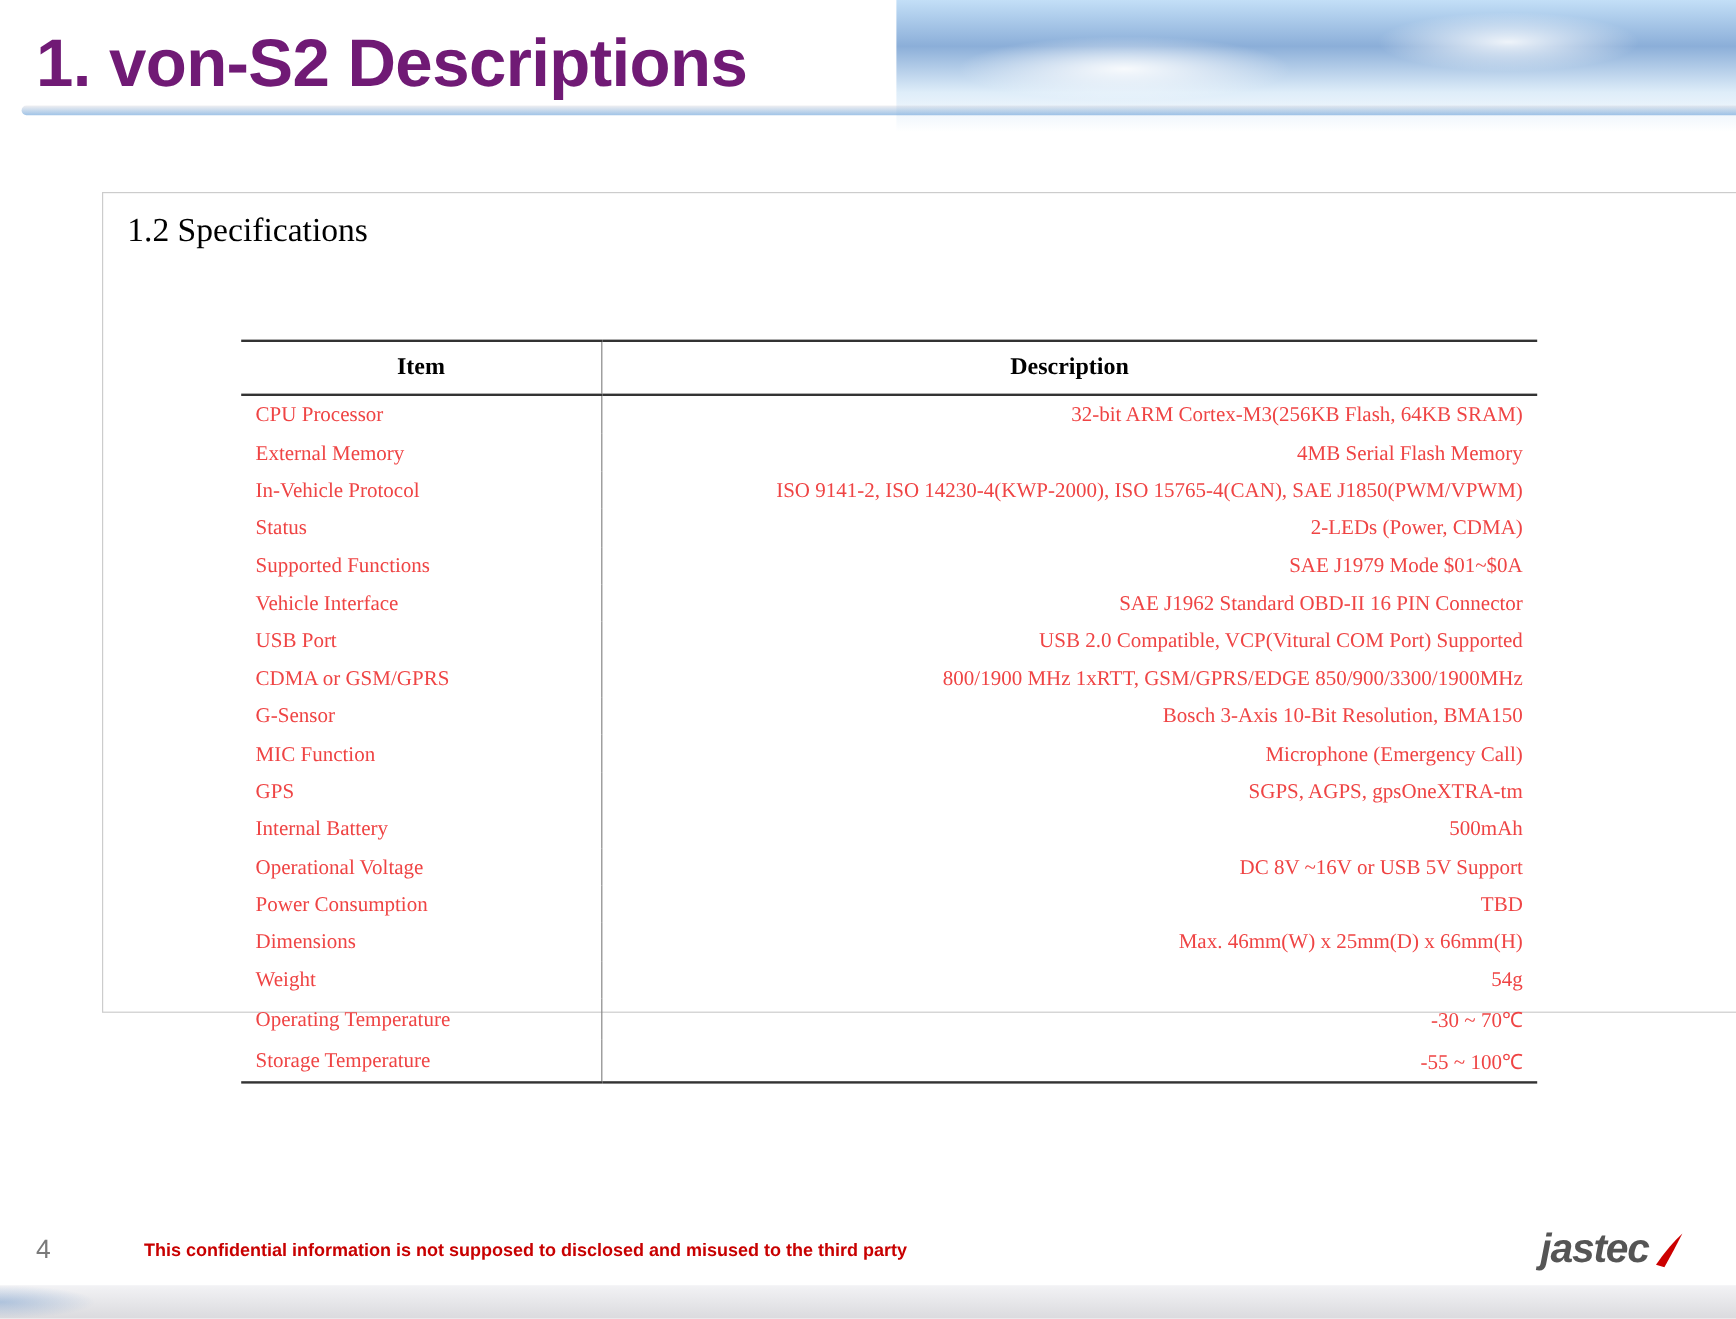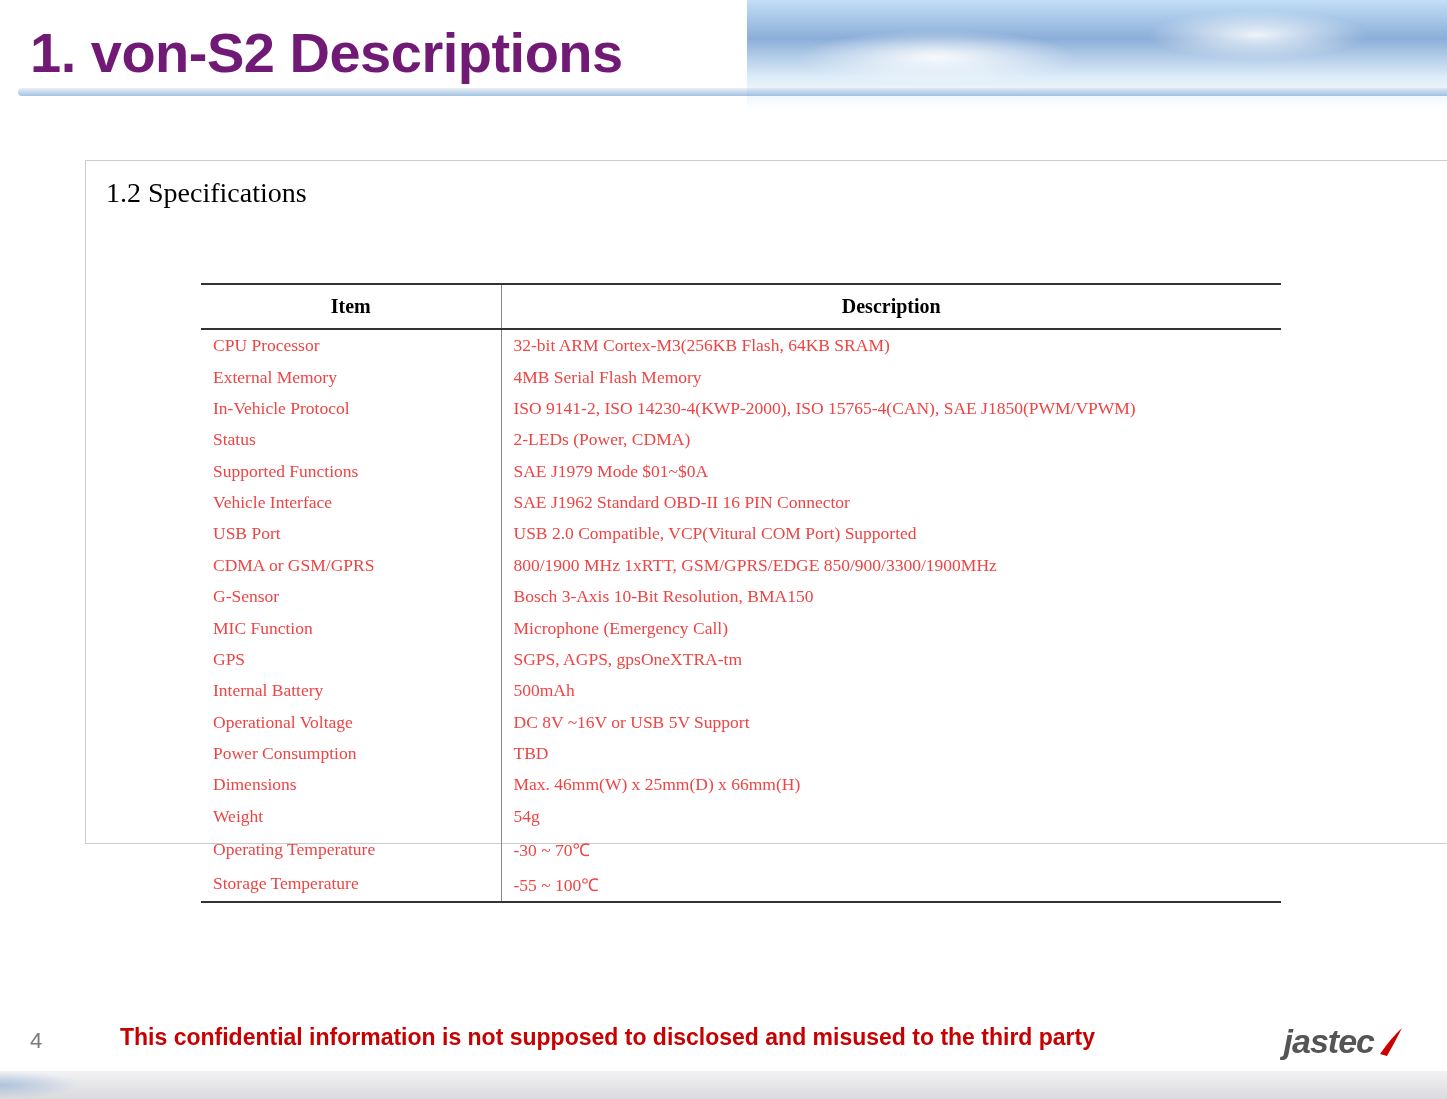--- a/index.html
+++ b/index.html
@@ -103,39 +103,39 @@
       padding: 5.2px 12px;
       font-size: 17.5px;
       color: #ef4444;
     }
     .spec-table tbody td:first-child {
       width: 300px;
       border-right: 1px solid #888;
       text-align: left;
     }
     .spec-table tbody td:last-child {
-      text-align: left;
+      text-align: right;
     }
     .spec-table tbody tr:last-child td {
       border-bottom: 2px solid #333;
     }
     .footer-page-number {
       position: absolute;
       bottom: 45px;
       left: 30px;
       font-family: Arial, sans-serif;
       font-size: 22px;
       color: #7a7a7a;
     }
     .footer-confidential {
       position: absolute;
       bottom: 48px;
       left: 120px;
       font-family: Arial, "Helvetica Neue", sans-serif;
-      font-size: 23px;
+      font-size: 15px;
       font-weight: bold;
       color: #c80000;
     }
     .footer-logo {
       position: absolute;
       bottom: 38px;
       right: 40px;
       display: flex;
       align-items: center;
       font-family: Arial, sans-serif;

